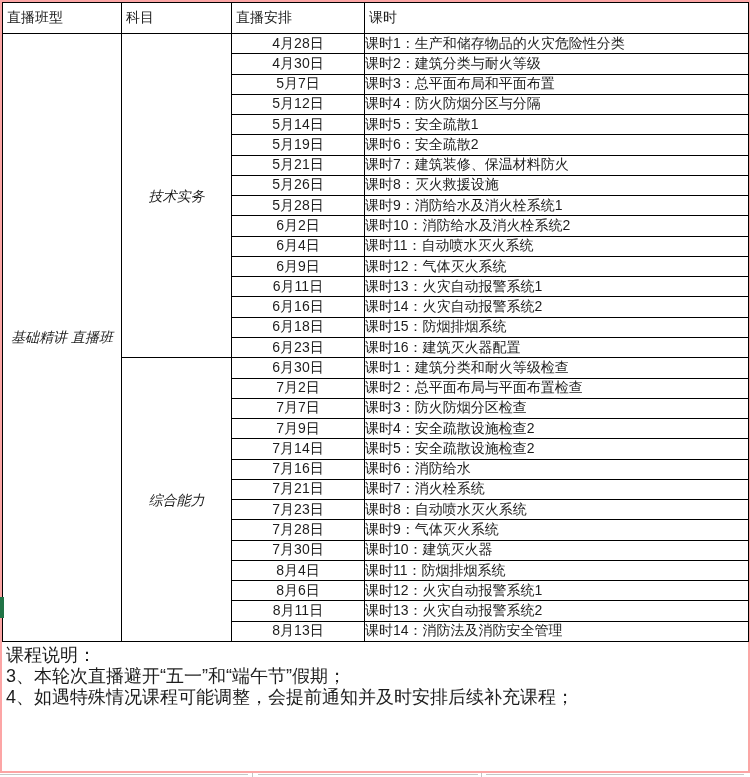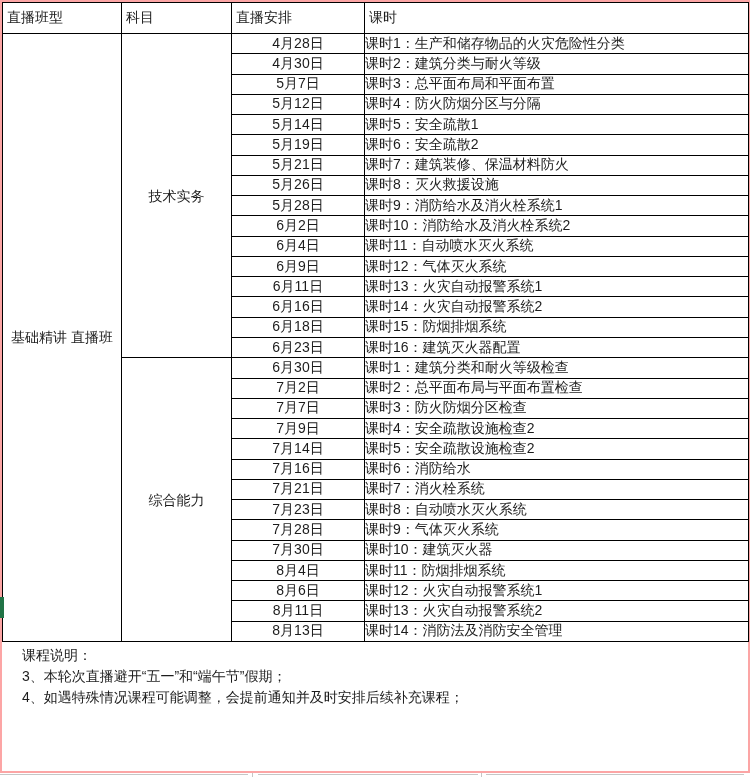--- a/index.html
+++ b/index.html
@@ -39,35 +39,36 @@
   }
   table.schedule tbody td{
     height:19.27px;
     padding:0;
     white-space:nowrap;
   }
   td.c-classtype, td.c-subject{
     text-align:center;
     white-space:pre-line;
     line-height:20px;
+    font-style:italic;
   }
   td.c-date{
     text-align:center;
     padding-right:3px;
   }
   td.c-lesson{
     text-align:left;
     padding-left:4px;
   }
   .notes{
     height:130px;
     box-sizing:border-box;
-    padding:3px 6px 0 20px;
+    padding:3px 6px 0 4px;
     line-height:21px;
-    font-size:14px;
+    font-size:18px;
   }
   .notes .note-line{white-space:normal;}
   .green-mark{
     position:absolute;
     left:0;top:597px;
     width:4px;height:21px;
     background:#217346;
     z-index:3;
   }
   .stub{

